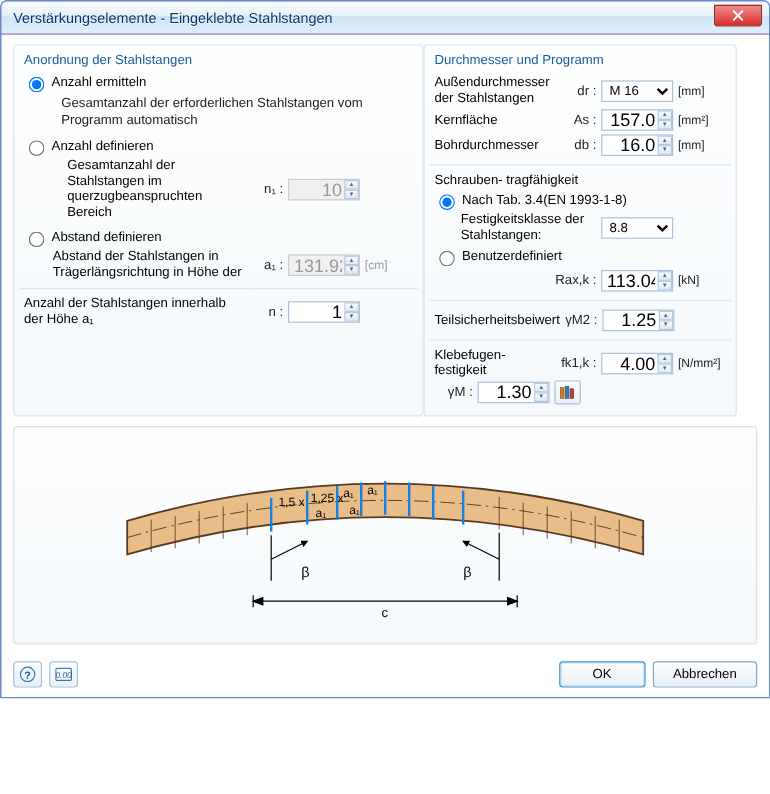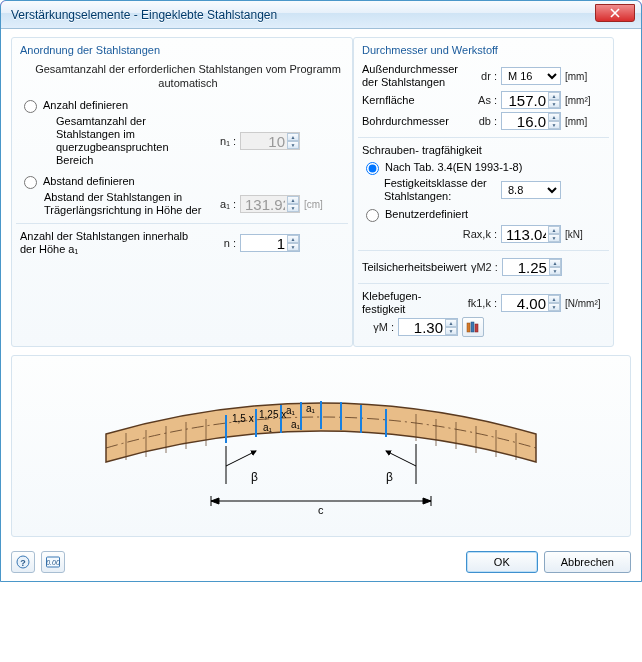--- a/index.html
+++ b/index.html
@@ -72,21 +72,21 @@
   .radio-row {
     display: flex;
     align-items: flex-start;
     gap: 6px;
     margin-bottom: 2px;
   }
   .radio-row input[type=radio] {
     margin: 2px 0 0 4px;
   }
   .radio-label { line-height: 14px; }
-  .radio-sub { color: #222; margin-left: 12px; line-height: 14px; margin-bottom: 8px; text-align: center; }
+  .radio-sub { color: #222; margin-left: 31px; line-height: 14px; margin-bottom: 8px; }
   .field-row {
     display: flex;
     align-items: center;
     margin: 1px 0;
     min-height: 20px;
   }
   .field-label { flex: 1; line-height: 13px; }
   .sym { width: 36px; text-align: right; padding-right: 4px; color: #222; }
   .spin {
     width: 60px;
@@ -206,20 +206,24 @@
       </svg>
     </div>
   </div>
 
   <div class="content">
     <div class="top-row">
 
       <div class="panel left-panel">
         <div class="panel-title">Anordnung der Stahlstangen</div>
 
+        <div class="radio-row">
+          <input type="radio" name="arr" checked="" style="">
+          <span class="radio-label">Anzahl ermitteln</span>
+        </div>
         <div class="radio-sub">Gesamtanzahl der erforderlichen Stahlstangen vom Programm automatisch</div>
 
         <div class="radio-row">
           <input type="radio" name="arr" style="">
           <span class="radio-label">Anzahl definieren</span>
         </div>
         <div class="field-row" style="margin-left:36px;">
           <div class="field-label">Gesamtanzahl der Stahlstangen im querzugbeanspruchten Bereich</div>
           <span class="sym">n₁ :</span>
           <span class="spin-wrap">
@@ -260,21 +264,21 @@
             <span class="spin-btns">
                 <div>▲</div>
                 <div>▼</div>
               </span>
           </span>
           <span class="unit"></span>
         </div>
       </div>
 
       <div class="panel right-panel">
-        <div class="panel-title">Durchmesser und Werkstoff</div>
+        <div class="panel-title">Durchmesser und Programm</div>
 
         <div class="field-row">
           <div class="field-label">Außendurchmesser der Stahlstangen</div>
           <span class="sym">dr :</span>
           <select class="combo">
             <option>M 16</option>
           </select>
           <span class="unit">[mm]</span>
         </div>
 

